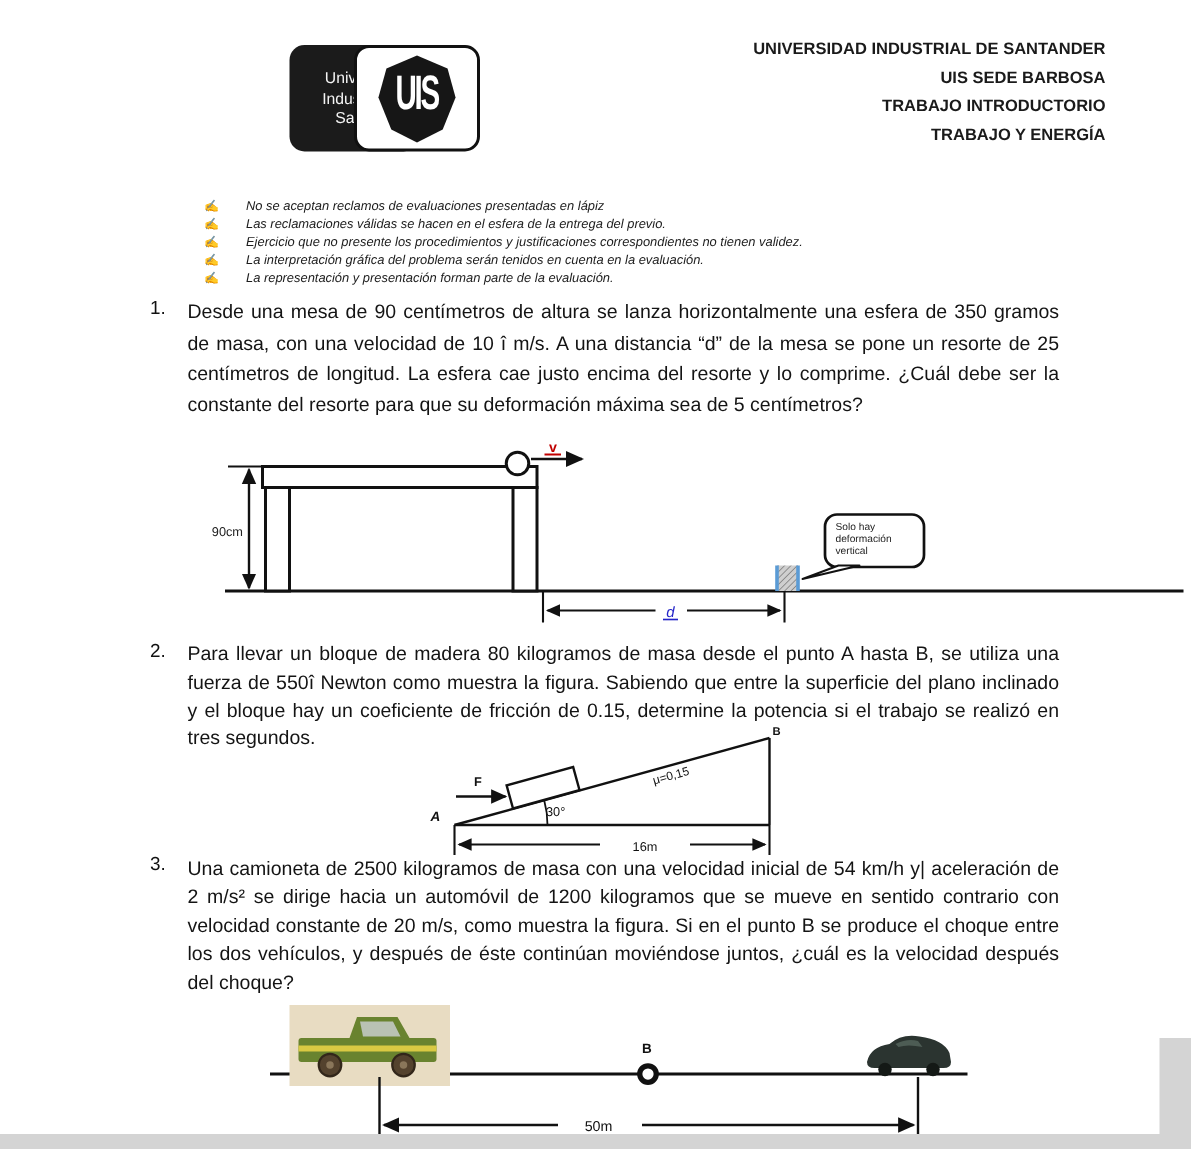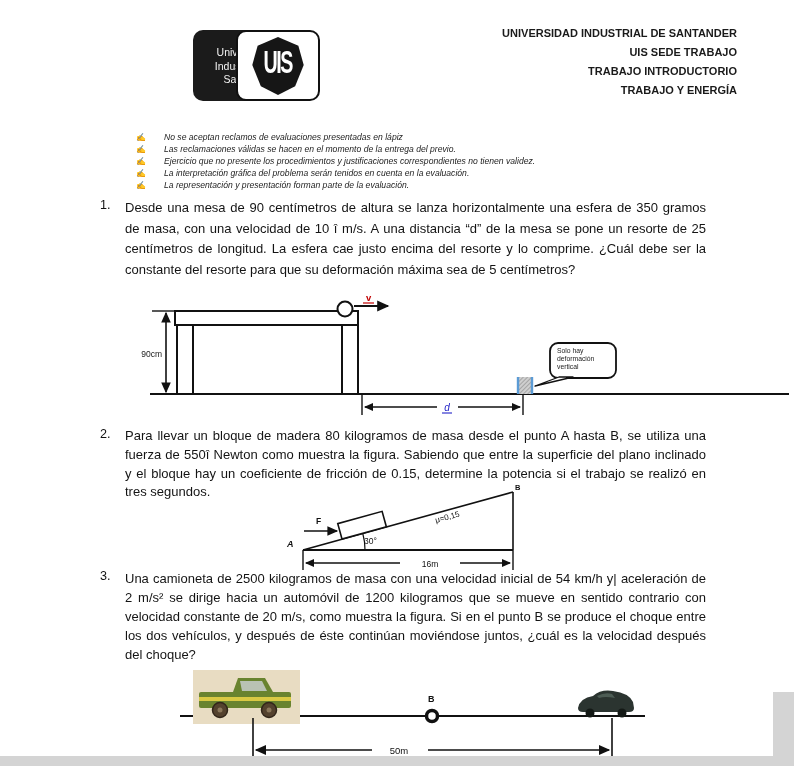--- a/index.html
+++ b/index.html
@@ -66,28 +66,28 @@
 
   <div class="logo-shield">
     <svg width="54" height="60" viewBox="0 0 100 112">
       <polygon points="50,2 88,18 98,54 82,94 50,110 18,94 2,54 12,18" fill="#161616"></polygon>
       <text x="54" y="46" transform="scale(0.92,1.5)" text-anchor="middle" font-size="40" font-weight="bold" letter-spacing="-3" fill="#ffffff">UIS</text>
     </svg>
   </div>
 
   <div class="hdr">
     <div>UNIVERSIDAD INDUSTRIAL DE SANTANDER</div>
-    <div>UIS SEDE TRABAJO</div>
+    <div>UIS SEDE BARBOSA</div>
     <div>TRABAJO INTRODUCTORIO</div>
     <div>TRABAJO Y ENERGÍA</div>
   </div>
 
   <ul class="rules">
     <li><span class="bullet">✍</span><span>No se aceptan reclamos de evaluaciones presentadas en lápiz</span></li>
-    <li><span class="bullet">✍</span><span>Las reclamaciones válidas se hacen en el momento de la entrega del previo.</span></li>
+    <li><span class="bullet">✍</span><span>Las reclamaciones válidas se hacen en el esfera de la entrega del previo.</span></li>
     <li><span class="bullet">✍</span><span>Ejercicio que no presente los procedimientos y justificaciones correspondientes no tienen validez.</span></li>
     <li><span class="bullet">✍</span><span>La interpretación gráfica del problema serán tenidos en cuenta en la evaluación.</span></li>
     <li><span class="bullet">✍</span><span>La representación y presentación forman parte de la evaluación.</span></li>
   </ul>
 
   <div class="problem" id="p1">
     <span class="pnum">1.</span>
     <p class="ptext">Desde una mesa de 90 centímetros de altura se lanza horizontalmente una esfera de 350 gramos de masa, con una velocidad de 10 î m/s. A una distancia “d” de la mesa se pone un resorte de 25 centímetros de longitud. La esfera cae justo encima del resorte y lo comprime. ¿Cuál debe ser la constante del resorte para que su deformación máxima sea de 5 centímetros?</p>
   </div>
 

